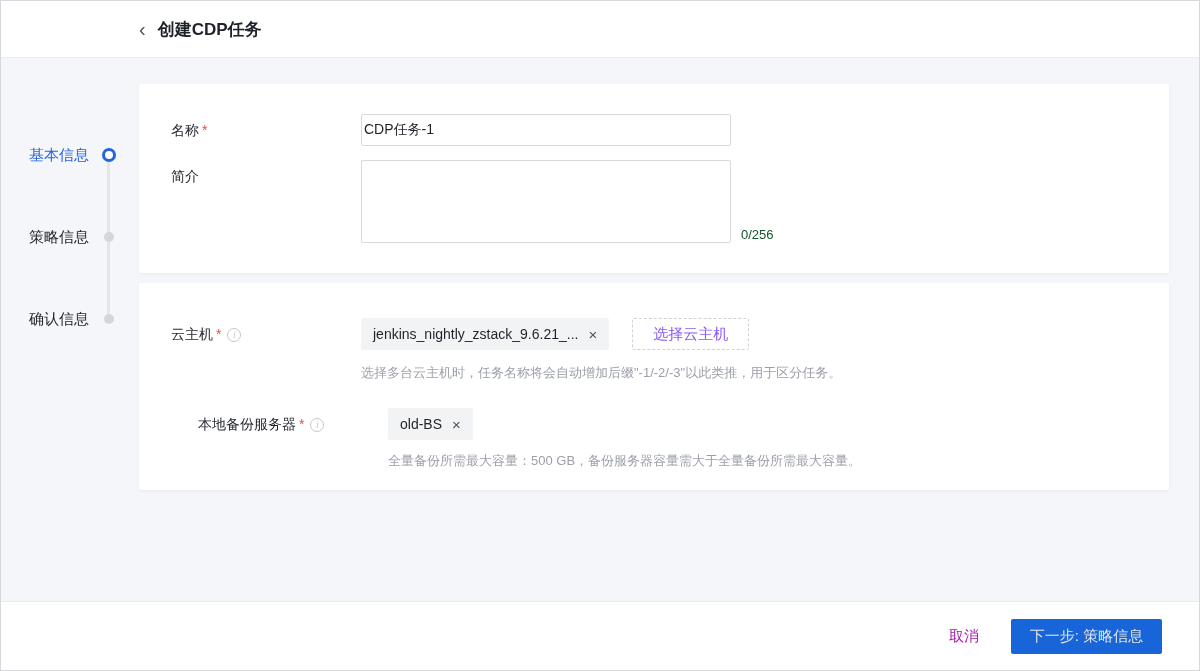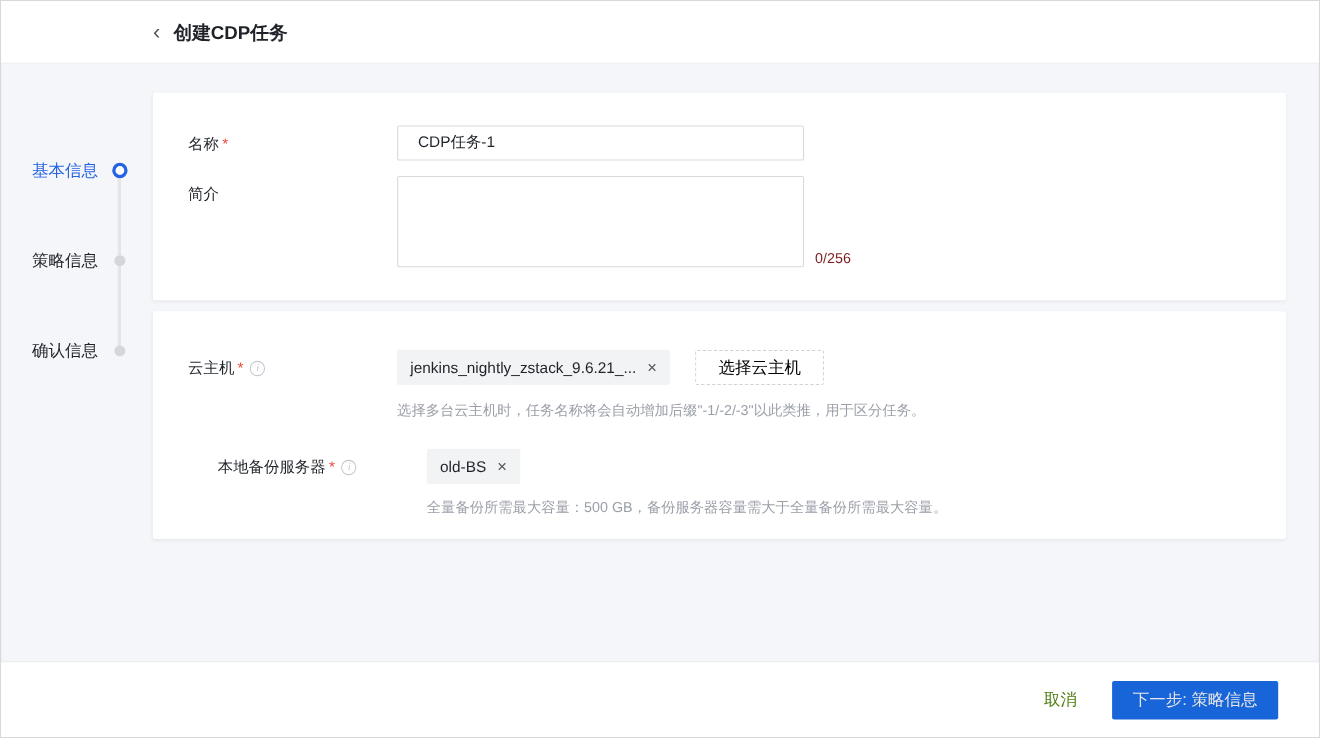--- a/index.html
+++ b/index.html
@@ -63,63 +63,63 @@
   .info-icon {
     display: inline-flex; align-items: center; justify-content: center;
     width: 14px; height: 14px; border: 1px solid #c4c8cf; border-radius: 50%;
     color: #c4c8cf; font-size: 10px; line-height: 1;
     margin-left: 6px; vertical-align: middle; cursor: pointer;
     font-family: "Liberation Serif", serif; font-style: italic;
   }
   .text-input {
     width: 370px; height: 32px;
     border: 1px solid #d9d9d9; border-radius: 2px;
-    padding: 0 18px; font-size: 14px; color: #1f2329;
+    padding: 0 2px; font-size: 14px; color: #1f2329;
     font-family: "Liberation Sans", sans-serif;
     background: #fff; outline: none;
   }
   .desc-row { margin-top: 14px; }
   .textarea-wrap { display: flex; align-items: flex-end; }
   .desc-textarea {
     width: 370px; height: 83px; resize: none;
     border: 1px solid #d9d9d9; border-radius: 2px;
     padding: 6px 10px; font-size: 14px; color: #1f2329;
     font-family: "Liberation Sans", sans-serif;
     background: #fff; outline: none;
   }
-  .char-counter { font-size: 13px; color: #7f1d1d; margin-left: 10px; line-height: 1.2; }
+  .char-counter { font-size: 13px; color: #14532d; margin-left: 10px; line-height: 1.2; }
   
   .tag-row { display: flex; align-items: center; }
   .tag {
     height: 32px; background: #f2f3f5; border-radius: 2px;
     display: inline-flex; align-items: center;
     padding: 0 12px; font-size: 14px; color: #1f2329;
   }
   .tag-close {
     margin-left: 10px; color: #4e5358; font-size: 15px;
     cursor: pointer; line-height: 1;
   }
   .select-vm-btn {
     height: 32px; margin-left: 23px; padding: 0 20px;
     background: #fff; border: 1px dashed #cfd3d9; border-radius: 2px;
-    font-size: 15px; color: #000000; cursor: pointer;
+    font-size: 15px; color: #8b5cf6; cursor: pointer;
     font-family: "Liberation Sans", sans-serif;
   }
   .hint { font-size: 13px; color: #9b9fa8; margin-top: 14px; }
   .hint-2 { margin-top: 12px; }
   .bs-row { margin-top: 26px; margin-left: 27px; }
   
   .footer {
     flex: 0 0 69px; height: 69px;
     background: #fff; border-top: 1px solid #e8eaed;
     display: flex; align-items: center; justify-content: flex-end;
     padding-right: 37px;
   }
   .cancel-btn {
-    font-size: 15px; color: #4d7c0f; cursor: pointer;
+    font-size: 15px; color: #a21caf; cursor: pointer;
     background: none; border: none; margin-right: 32px;
     font-family: "Liberation Sans", sans-serif;
   }
   .next-btn {
     height: 35px; min-width: 151px; padding: 0 18px;
     background: #1765d9; color: #e5e5e5; border: none; border-radius: 2px;
     font-size: 15px; cursor: pointer;
     font-family: "Liberation Sans", sans-serif;
   }
 </style>

